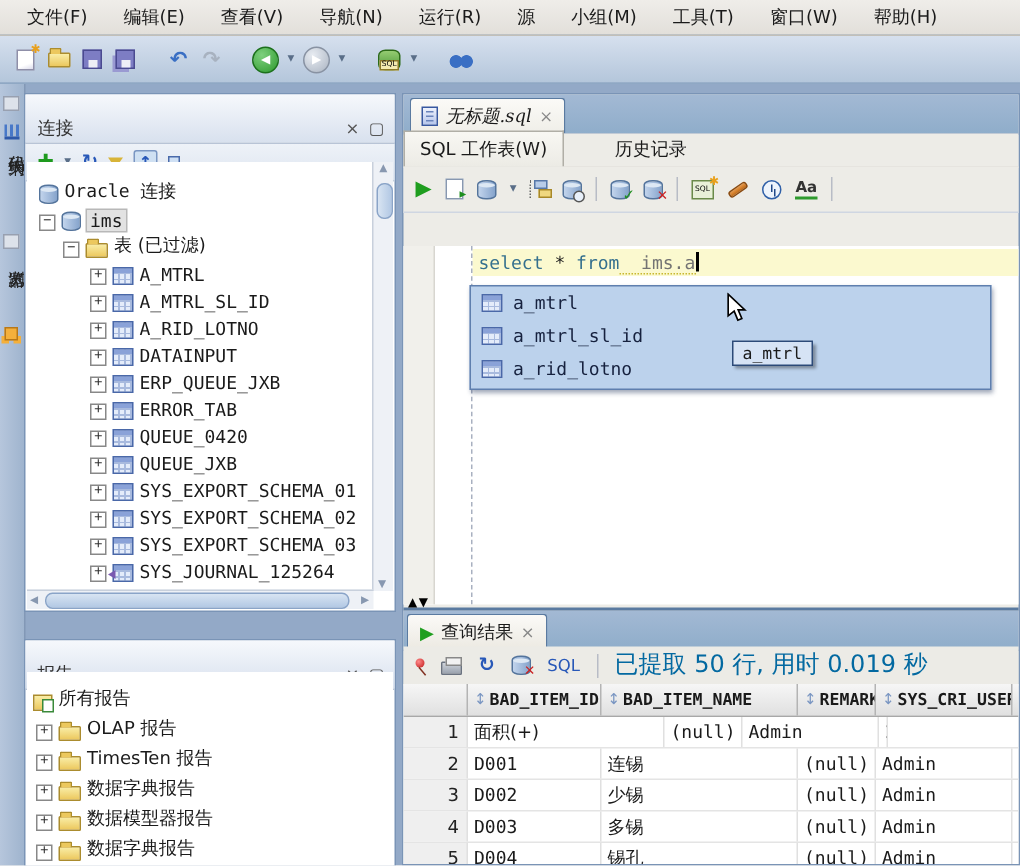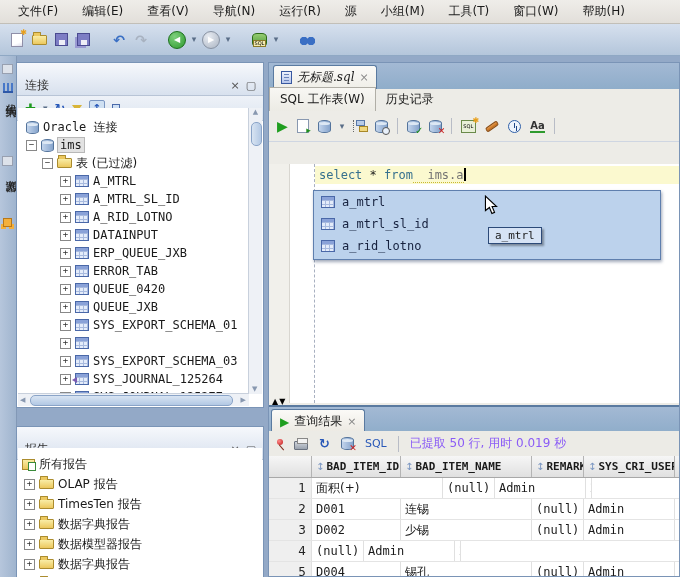--- a/index.html
+++ b/index.html
@@ -72,35 +72,35 @@
   .panel{position:absolute;background:#fff;border:1px solid #7a94b6;box-sizing:border-box;}
   .phead{height:20px;background:linear-gradient(#f6f8fc,#d8e1ee);border-bottom:1px solid #b8c4d6;display:flex;align-items:center;padding:12px 4px 0 8px;font-size:12px;color:#333;}
   .phead .sp{flex:1;}
   .pbtn{width:16px;text-align:center;color:#555;font-size:11px;}
   .ptools{height:24px;background:linear-gradient(#eef2f8,#dde5f0);border-bottom:1px solid #c2cedd;display:flex;align-items:center;gap:7px;padding-left:8px;}
   .g-add{color:#1e9a1e;font-weight:bold;font-size:13px;}
   .g-refresh{color:#2858b8;font-weight:bold;font-size:13px;}
   .pressed{border:1px solid #7a96c2;background:#cfe0f2;border-radius:2px;padding:1px 2px;display:inline-flex;align-items:center;}
   .g-sort{color:#2858b8;font-size:11px;font-weight:bold;}
   .tree{position:absolute;left:1px;right:14px;top:45px;bottom:13px;overflow:hidden;background:#fff;}
-  .trow{height:18px;display:flex;align-items:center;gap:4px;white-space:nowrap;}
+  .trow{height:18px;display:flex;align-items:flex-end;gap:4px;white-space:nowrap;}
   .exp{width:9px;height:9px;border:1px solid #888;background:#fff;font-size:9px;line-height:7px;text-align:center;color:#333;flex:none;font-family:"DejaVu Sans Mono",monospace;}
   .tlabel{font-size:12px;}
   .sel-gray{background:#e2e2e2;outline:1px solid #b8b8b8;padding:0 2px;}
   .vscroll{position:absolute;right:1px;top:45px;bottom:13px;width:13px;background:#eef1f6;border-left:1px solid #c8d0dc;font-size:7px;color:#8898b0;text-align:center;}
   .vthumb{position:absolute;left:2px;top:14px;width:9px;height:22px;border-radius:5px;background:linear-gradient(90deg,#d8e4f2,#b2c8e4);border:1px solid #8aa4c8;}
   .hscroll{position:absolute;left:1px;right:14px;bottom:1px;height:12px;background:#eef1f6;border-top:1px solid #c8d0dc;font-size:7px;color:#8898b0;}
   .hthumb{position:absolute;left:12px;right:16px;top:1px;height:9px;border-radius:5px;background:linear-gradient(#d8e4f2,#b2c8e4);border:1px solid #8aa4c8;}
   .harrow{position:absolute;top:2px;}
   
   .right{position:absolute;left:268px;top:62px;width:412px;height:515px;background:#edece7;border:1px solid #7a94b6;box-sizing:border-box;}
   .doc-strip{position:absolute;left:0;top:0;right:0;height:26px;background:linear-gradient(#a3b9d4,#8fadca);border-bottom:1px solid #6a86ad;}
   .doc-tab{position:absolute;left:4px;top:2px;height:23px;background:linear-gradient(#fbfaf7,#efeee8);border:1px solid #5a7aa0;border-bottom:none;border-radius:3px 3px 0 0;display:flex;align-items:center;gap:5px;padding:0 7px;font-style:italic;font-family:"DejaVu Serif","Liberation Serif",serif;font-size:12px;}
   .doc-close{color:#888;font-size:11px;font-style:normal;}
-  .ws-tabs{position:absolute;left:0;top:26px;right:0;height:22px;display:flex;align-items:flex-end;background:#edece7;border-bottom:1px solid #cfcdc6;}
+  .ws-tabs{position:absolute;left:0;top:26px;right:0;height:22px;display:flex;align-items:flex-end;background:#edece7;border-bottom:1px solid #cfcdc6;gap:24px;}
   .ws-tab{padding:3px 10px;}
   .ws-tab.active{border:1px solid #b0aea6;border-bottom:none;background:linear-gradient(#f8f7f3,#ecebe5);}
   .ws-toolbar{position:absolute;left:0;top:48px;right:0;height:30px;display:flex;align-items:center;gap:9px;padding-left:8px;border-bottom:1px solid #cfd6e2;background:#edece7;}
   .g-play{color:#1f9e1f;font-size:14px;}
   .vsep{width:1px;height:16px;background:#b8bcc6;}
   .sub-tabs{position:absolute;left:0;top:79px;right:0;height:21px;background:#e2e0da;border-bottom:1px solid #9aa8c0;display:flex;align-items:flex-end;}
   .sub-tab{padding:3px 12px;font-size:12px;}
   .sub-tab.active{background:#f2f1ec;border:1px solid #9aa8c0;border-bottom:1px solid #f2f1ec;}
   .editor{position:absolute;left:0;top:101px;right:0;height:239px;background:#fff;overflow:hidden;}
   .gutter{position:absolute;left:0;top:0;bottom:0;width:20px;background:#f1f0eb;border-right:1px solid #d8d6d0;}
@@ -113,21 +113,21 @@
   .popup{position:absolute;left:44px;top:26px;width:346px;height:68px;background:#bcd2ec;border:1px solid #5f7fae;box-shadow:1px 2px 3px rgba(20,40,80,.4);}
   .popup-row{height:22px;display:flex;align-items:center;gap:7px;padding-left:7px;color:#16213e;font-size:12px;}
   .cursor-svg{position:absolute;left:215px;top:31px;}
   .tooltip{position:absolute;left:219px;top:63px;background:#d6e3f5;border:1px solid #2c4a78;padding:1px 6px;font-size:11px;box-shadow:2px 2px 2px rgba(0,0,0,.35);}
   .split-arrows{position:absolute;left:3px;top:334px;font-size:8px;letter-spacing:1px;color:#000;z-index:3;}
   
   .res-strip{position:absolute;left:0;top:342px;right:0;height:26px;background:linear-gradient(#a3b9d4,#8fadca);border-top:2px solid #5a7aa0;border-bottom:1px solid #6a86ad;}
   .res-tab{position:absolute;left:2px;top:2px;height:23px;background:linear-gradient(#fbfaf7,#ece9e2);border:1px solid #5a7aa0;border-bottom:none;border-radius:3px 3px 0 0;display:flex;align-items:center;gap:5px;padding:0 8px;font-size:12px;}
   .res-toolbar{position:absolute;left:0;top:368px;right:0;height:25px;background:#ecebe6;border-bottom:1px solid #c6c4bc;display:flex;align-items:center;gap:11px;padding-left:8px;}
   .sql-link{color:#2858b8;font-size:11px;}
-  .status{color:#8b5cf6;font-size:12px;}
+  .status{color:#0369a1;font-size:16px;}
   .res-table{position:absolute;left:0;top:393px;right:0;bottom:0;background:#fff;overflow:hidden;}
   .rt-head{display:flex;height:21px;background:linear-gradient(#f6f6f6,#e0e0e0);border-bottom:1px solid #a8a8a8;}
   .rt-head .c{border-right:1px solid #b4b4b4;display:flex;align-items:center;justify-content:flex-start;gap:2px;overflow:hidden;white-space:nowrap;}
   .rt-head b{font-size:11px;font-family:"DejaVu Sans Mono","Liberation Mono",monospace;color:#1a1a1a;}
   .sort{font-style:normal;color:#7a96c2;font-size:10px;flex:none;}
   .rt-row{display:flex;height:20px;line-height:20px;border-bottom:1px solid #e4e4e4;}
   .rt-row .c{border-right:1px solid #e0e0e0;overflow:hidden;white-space:nowrap;padding-left:4px;box-sizing:border-box;font-size:12px;}
   .c{box-sizing:border-box;flex:none;}
   .c0{width:43px;}.c1{width:89px;}.c2{width:131px;}.c3{width:52px;}.c4{width:91px;}.c5{width:6px;}
   .num{background:#efefef;text-align:right;padding-right:5px !important;color:#222;font-size:11px;}
@@ -279,20 +279,21 @@
           <span class="tlabel mono">QUEUE_JXB</span>
         </div>
       <div class="trow" style="padding-left:42px;">
           <span class="exp">+</span>
           <span class="ic ic-tbl"></span>
           <span class="tlabel mono">SYS_EXPORT_SCHEMA_01</span>
         </div>
       <div class="trow" style="padding-left:42px;">
           <span class="exp">+</span>
           <span class="ic ic-tbl"></span>
+          <span class="tlabel mono">SYS_EXPORT_SCHEMA_02</span>
         </div>
       <div class="trow" style="padding-left:42px;">
           <span class="exp">+</span>
           <span class="ic ic-tbl"></span>
           <span class="tlabel mono">SYS_EXPORT_SCHEMA_03</span>
         </div>
       <div class="trow" style="padding-left:42px;">
           <span class="exp">+</span>
           <span class="ic ic-tbl jrn"></span>
           <span class="tlabel mono">SYS_JOURNAL_125264</span>
@@ -479,20 +480,22 @@
       <div class="rt-row">
         <span class="c c0 num">3</span>
         <span class="c c1 mono">D002</span>
         <span class="c c2">少锡</span>
         <span class="c c3 mono">(null)</span>
         <span class="c c4 mono">Admin</span>
         <span class="c c5 mono">2</span>
       </div>
       <div class="rt-row">
         <span class="c c0 num">4</span>
+        <span class="c c1 mono">D003</span>
+        <span class="c c2">多锡</span>
         <span class="c c3 mono">(null)</span>
         <span class="c c4 mono">Admin</span>
         <span class="c c5 mono">2</span>
       </div>
       <div class="rt-row">
         <span class="c c0 num">5</span>
         <span class="c c1 mono">D004</span>
         <span class="c c2">锡孔</span>
         <span class="c c3 mono">(null)</span>
         <span class="c c4 mono">Admin</span>

